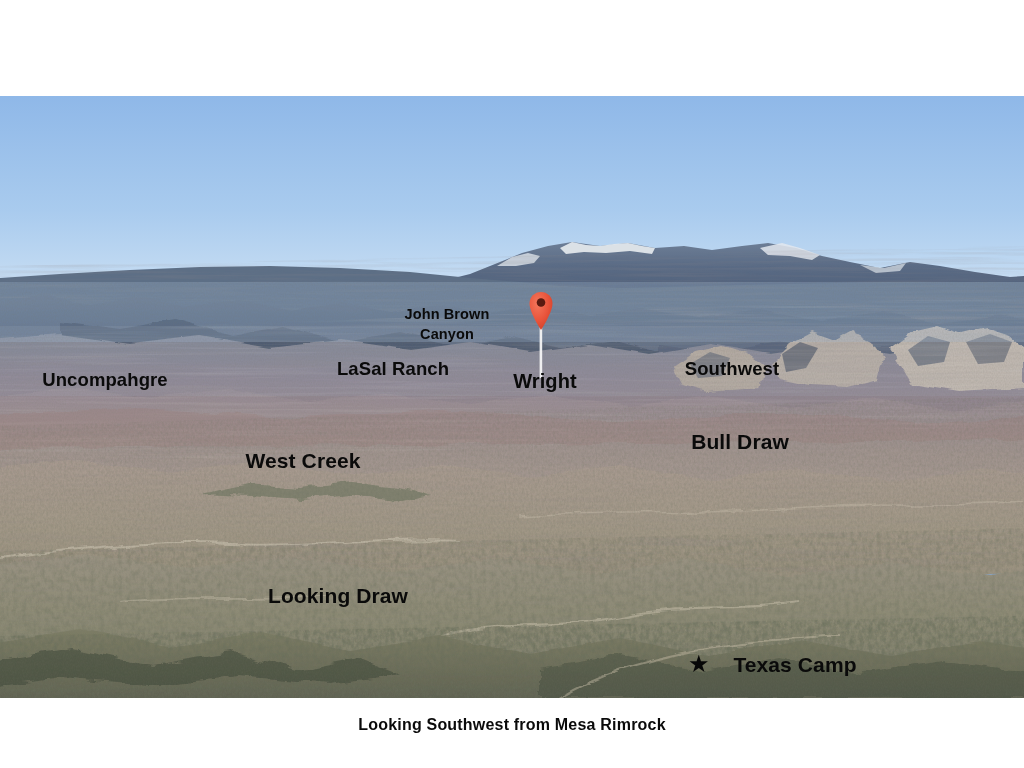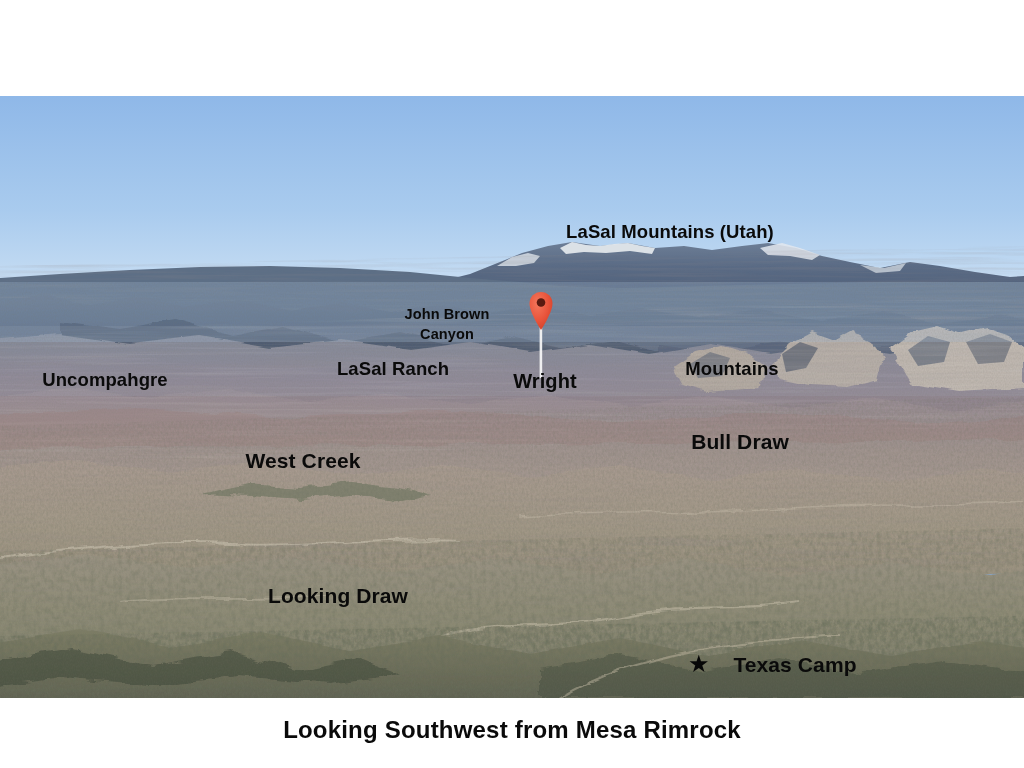--- a/index.html
+++ b/index.html
@@ -42,21 +42,21 @@
   #pin{position:absolute;left:0;top:0;width:1024px;height:602px;pointer-events:none;}
 
   
   #caption{
     position:absolute;left:0;top:698px;width:1024px;height:70px;
     display:flex;align-items:flex-start;justify-content:center;
     padding-top:18px;box-sizing:border-box;
     background:#ffffff;
   }
   #caption .captxt{
-    font-size:24px;font-weight:bold;color:#0a0a0a;letter-spacing:.2px;
+    font-size:16px;font-weight:bold;color:#0a0a0a;letter-spacing:.2px;
   }
   .marker{position:absolute;color:#070707;line-height:1;}
 </style>
 </head>
 <body>
 
 <div id="slide">
 
   <div id="photo">
 
@@ -307,27 +307,26 @@
 
       <rect x="539.6" y="222" width="2.6" height="60" fill="#f4f4f4" opacity="0.95"></rect>
 
       <path d="M541,234 C541,234 529.5,216.5 529.5,207.5
                A11.5,11.5 0 1 1 552.5,207.5
                C552.5,216.5 541,234 541,234 Z" fill="url(#pinG)"></path>
       <circle cx="541" cy="206.5" r="4.3" fill="#5a1a10"></circle>
     </svg>
 
     <div id="annot">
-        <div class="lbl sz18 ctr" style="left: 670px; top: 126px;">LaSal Mountains (Utah)</div>
         <div class="lbl sz15 ctr" style="left: 447px; top: 210px;">John Brown</div>
         <div class="lbl sz15 ctr" style="left: 447px; top: 230px;">Canyon</div>
         <div class="lbl sz18 ctr" style="left: 393px; top: 263px;">LaSal Ranch</div>
         <div class="lbl sz18 ctr" style="left: 105px; top: 274px; text-align: center;">Uncompahgre</div>
         <div class="lbl sz20 ctr" style="left: 545px; top: 274px;">Wright</div>
-        <div class="lbl sz18 ctr" style="left: 732px; top: 263px;">Mountains</div>
+        <div class="lbl sz18 ctr" style="left: 732px; top: 263px;">Southwest</div>
         <div class="lbl sz21 ctr" style="left: 740px; top: 334px;">Bull Draw</div>
         <div class="lbl sz21 ctr" style="left: 303px; top: 353px;">West Creek</div>
         <div class="lbl sz21 ctr" style="left: 338px; top: 488px;">Looking Draw</div>
         <div class="lbl sz21 ctr" style="left: 795px; top: 557px;">Texas Camp</div>
         <div class="marker" style="left: 688px; top: 556px; font-size: 24px;">★</div>
       </div>
 
   </div>
 
   <div id="caption">

